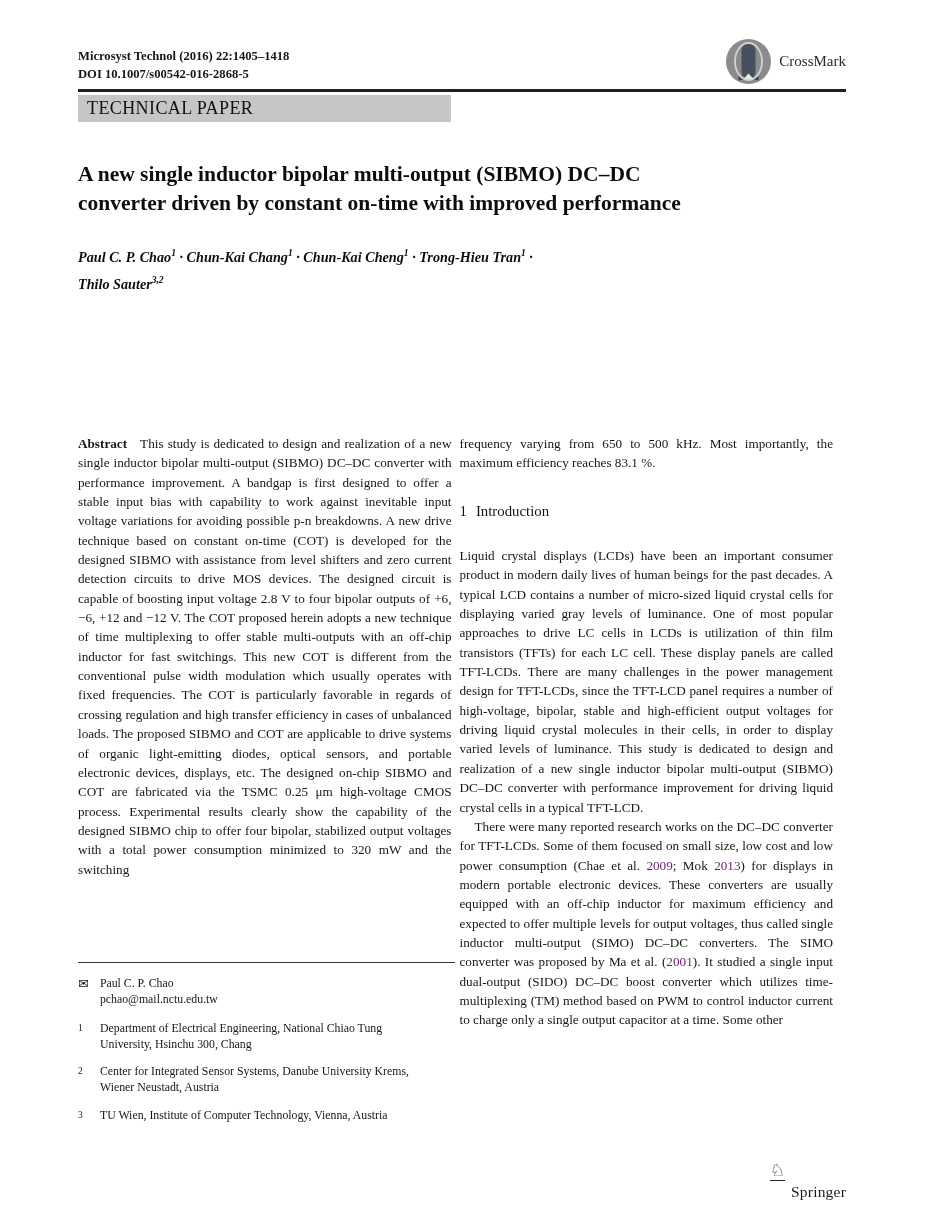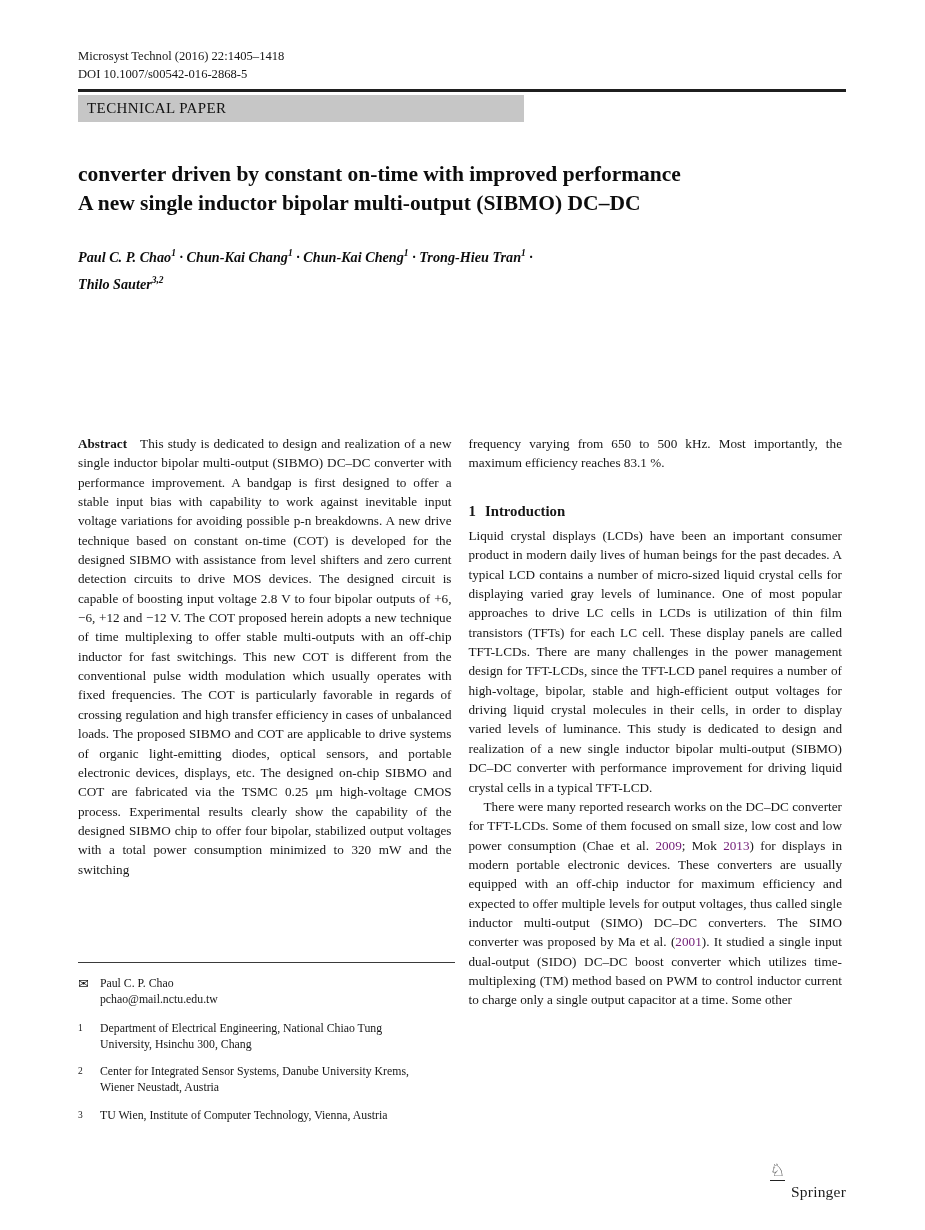--- a/index.html
+++ b/index.html
@@ -9,46 +9,46 @@
     width: 925px;
     height: 1230px;
     margin: 0 auto;
     background: #ffffff;
     font-family: "Liberation Serif", "DejaVu Serif", serif;
     color: #161616;
     overflow: hidden;
   }
 
   
-  .masthead { position: absolute; left: 78px; top: 47px; font-size: 12.6px; line-height: 18px; }
+  .masthead { position: absolute; left: 78px; top: 47px; font-size: 12.6px; line-height: 18px; font-weight: bold; }
   .crossmark { position: absolute; top: 38px; right: 79px; display: flex; align-items: center; gap: 7px; cursor: pointer; }
   .crossmark-label { font-size: 15px; color: #2c2c2c; }
   .head-rule { position: absolute; left: 78px; right: 79px; top: 89px; height: 2.5px; background: #1f1f1f; }
   .category-box {
-    position: absolute; left: 78px; top: 95px; width: 446px; height: 27px;
+    position: absolute; left: 78px; top: 95px; width: 373px; height: 27px;
     background: #c6c6c6; display: flex; align-items: center; padding-left: 9px;
-    font-size: 15px; letter-spacing: 0.4px; color: #111;
+    font-size: 18px; letter-spacing: 0.4px; color: #111;
   }
 
   
   .title {
     position: absolute; left: 78px; top: 160px; width: 740px;
     font-size: 21.5px; font-weight: bold; line-height: 28.5px; margin: 0; color: #0d0d0d;
   }
   .title .tl { display: block; }
   .authors { position: absolute; left: 78px; top: 242px; font-size: 14.2px; font-weight: bold; line-height: 23.5px; color: #0d0d0d; font-style: italic; }
   .authors sup { font-size: 9.5px; font-weight: bold; }
   .dates { position: absolute; left: 78px; top: 374px; font-size: 12.4px; line-height: 16.8px; }
 
   
-  .columns { position: absolute; left: 78px; top: 434px; width: 768px; display: flex; gap: 17px; }
+  .columns { position: absolute; left: 78px; top: 434px; width: 768px; display: flex; gap: 8px; }
   .col { width: 373.5px; font-size: 13.2px; line-height: 19.35px; text-align: justify; }
   .col p { margin: 0; }
   .abs-label { margin-right: 13px; font-weight: bold; }
-  .col h2 { font-size: 14.8px; font-weight: bold; margin: 29px 0 5px 0; text-align: left; }
+  .col h2 { font-size: 14.8px; font-weight: normal; margin: 29px 0 25px 0; text-align: left; }
   .secnum { margin-right: 9px; }
   .indent { text-indent: 15px; }
   .cite { color: #701a75; text-decoration: none; cursor: pointer; }
 
   
   .footnotes {
     position: absolute; left: 78px; top: 962px; width: 377px;
     border-top: 1.5px solid #3a3a3a; padding-top: 13px;
     font-size: 11.8px; line-height: 15.6px; text-align: left;
   }
@@ -70,30 +70,41 @@
 </head>
 <body>
 
 <div class="page">
 
   <div class="masthead">
     <div>Microsyst Technol (2016) 22:1405–1418</div>
     <div>DOI 10.1007/s00542-016-2868-5</div>
   </div>
 
+  <div class="crossmark">
+    <svg width="47" height="47" viewBox="0 0 47 47">
+      <circle cx="23.5" cy="23.5" r="22.5" fill="#8b8b8b"></circle>
+      <rect x="16.5" y="5" width="14" height="36" rx="7" fill="#46505f"></rect>
+      <ellipse cx="23.5" cy="23.5" rx="13.5" ry="18.5" fill="none" stroke="#d2d2d2" stroke-width="1.8"></ellipse>
+      <path d="M18.5 41 L23.5 35.5 L28.5 41 Z" fill="#e8e8e8"></path>
+      <path d="M13 38 L18 41.5 L13.5 42.5 Z" fill="#3c4654"></path>
+      <path d="M34 38 L29 41.5 L33.5 42.5 Z" fill="#3c4654"></path>
+    </svg>
+    <span class="crossmark-label">CrossMark</span>
+  </div>
 
   <div class="head-rule"></div>
 
   <div class="category-box">
     <span>TECHNICAL PAPER</span>
   </div>
 
   <h1 class="title">
+    <span class="tl">A new single inductor bipolar multi-output (SIBMO) DC–DC</span>
     <span class="tl">converter driven by constant on-time with improved performance</span>
-    <span class="tl">A new single inductor bipolar multi-output (SIBMO) DC–DC</span>
   </h1>
 
   <div class="authors">
     <div class="author-line">
       <span>Paul C. P. Chao</span><sup>1</sup><span> · </span><span>Chun-Kai Chang</span><sup>1</sup><span> · </span><span>Chun-Kai Cheng</span><sup>1</sup><span> · </span><span>Trong-Hieu Tran</span><sup>1</sup><span> ·</span>
     </div>
     <div class="author-line">
       <span>Thilo Sauter</span><sup>3,2</sup>
     </div>
   </div>

